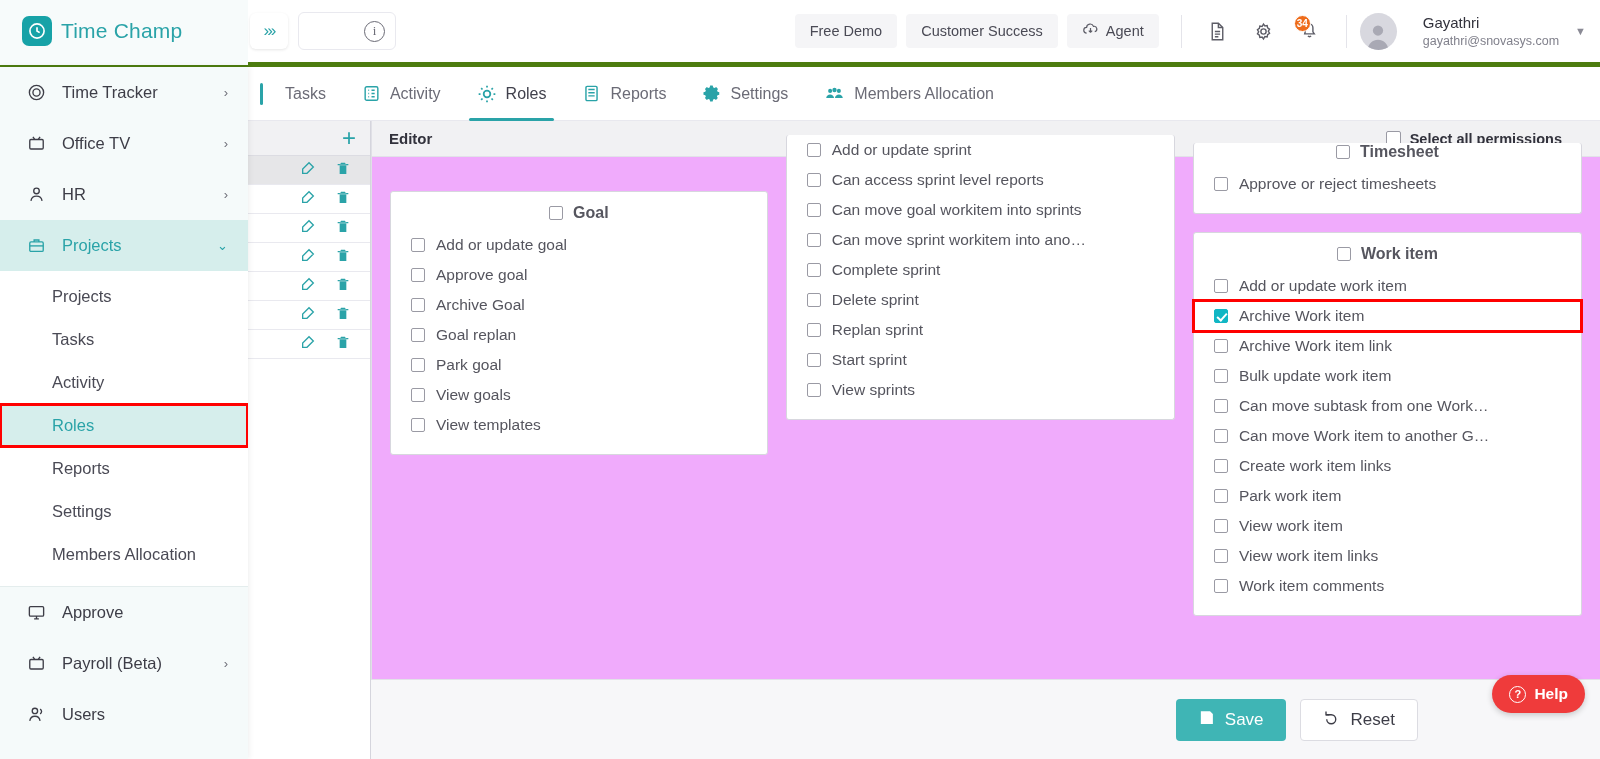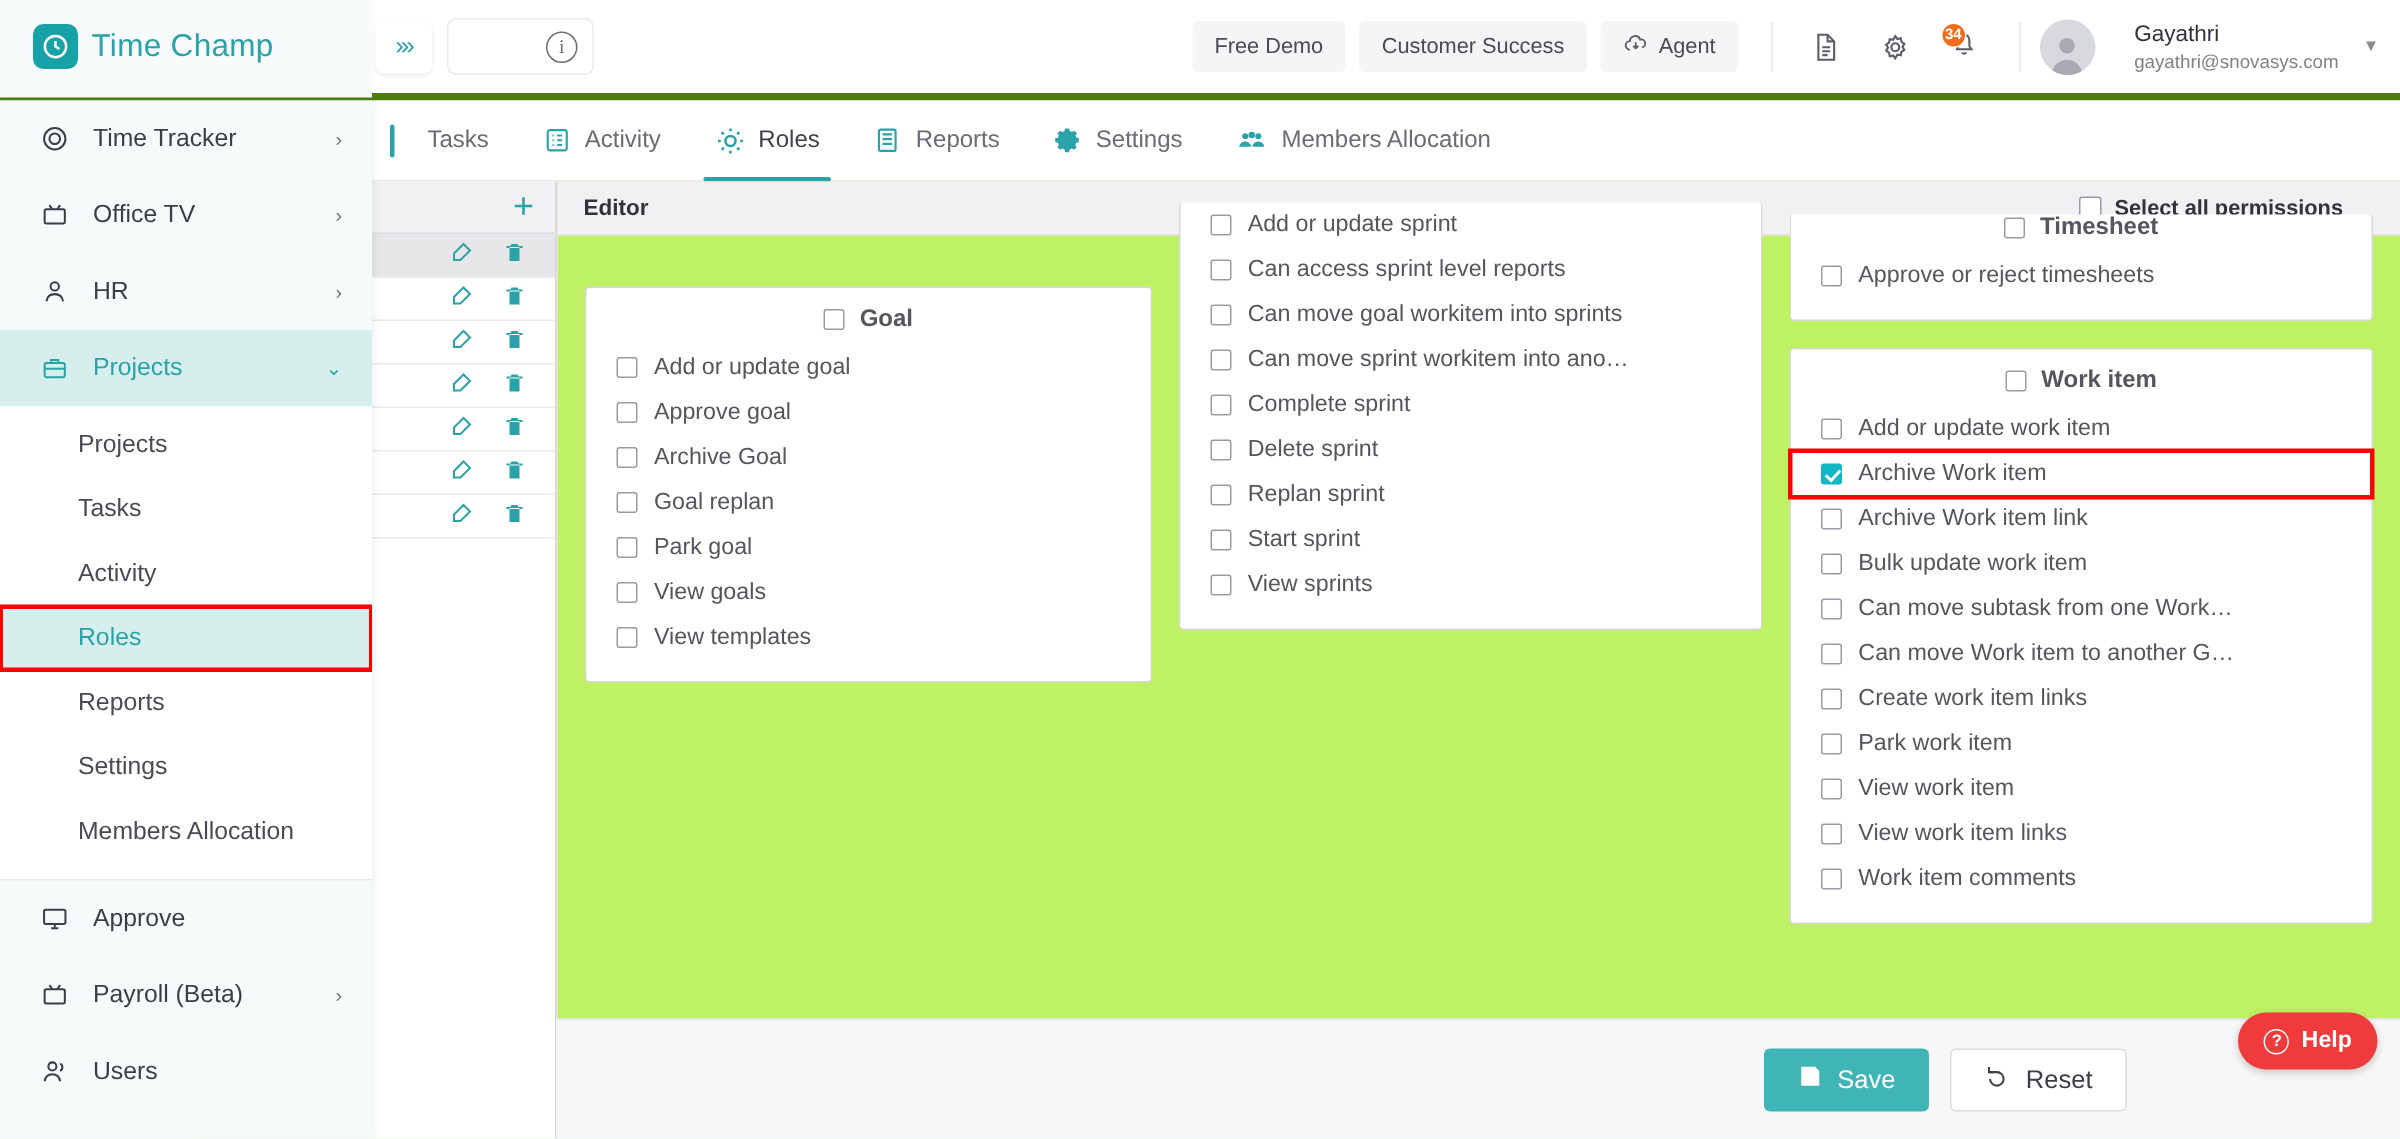--- a/index.html
+++ b/index.html
@@ -110,21 +110,21 @@
   .subnav { background: #ffffff; padding: 4px 0 10px 0; }
   .sub-item { height: 43px; display: flex; align-items: center; padding-left: 52px;
     font-size: 16.5px; color: #4a4a55; cursor: pointer; position: relative; }
   .sub-item.active { background: #d6eeec; color: #2aa3a8; }
   .sub-item.highlight { outline: 3px solid #ff0000; outline-offset: -2px; z-index: 3; }
   .nav-sep { height: 1px; background: #e4eded; }
 
   
   .editor {
     position: absolute; top: 121px; left: 371px; width: 1229px; height: 558px;
-    background: #bef264; border-left: 1px solid #e0e0e6;
+    background: #f0abfc; border-left: 1px solid #e0e0e6;
   }
   .editor-head { height: 36px; background: #f1f1f3; border-bottom: 1px solid #e2e2e8;
     display: flex; align-items: center; padding-left: 17px; }
   .editor-title { font-size: 15px; font-weight: bold; color: #32323c; }
   .select-all { margin-left: auto; display: flex; align-items: center; gap: 9px;
     padding-right: 38px; font-size: 14.5px; font-weight: bold; color: #32323c; cursor: pointer; }
 
   .cols { display: flex; gap: 18px; padding: 0 18px; height: 522px; }
   .col { flex: 1 1 0; padding-top: 12px; }
   .col.wide { flex: 1.03 1 0; }

